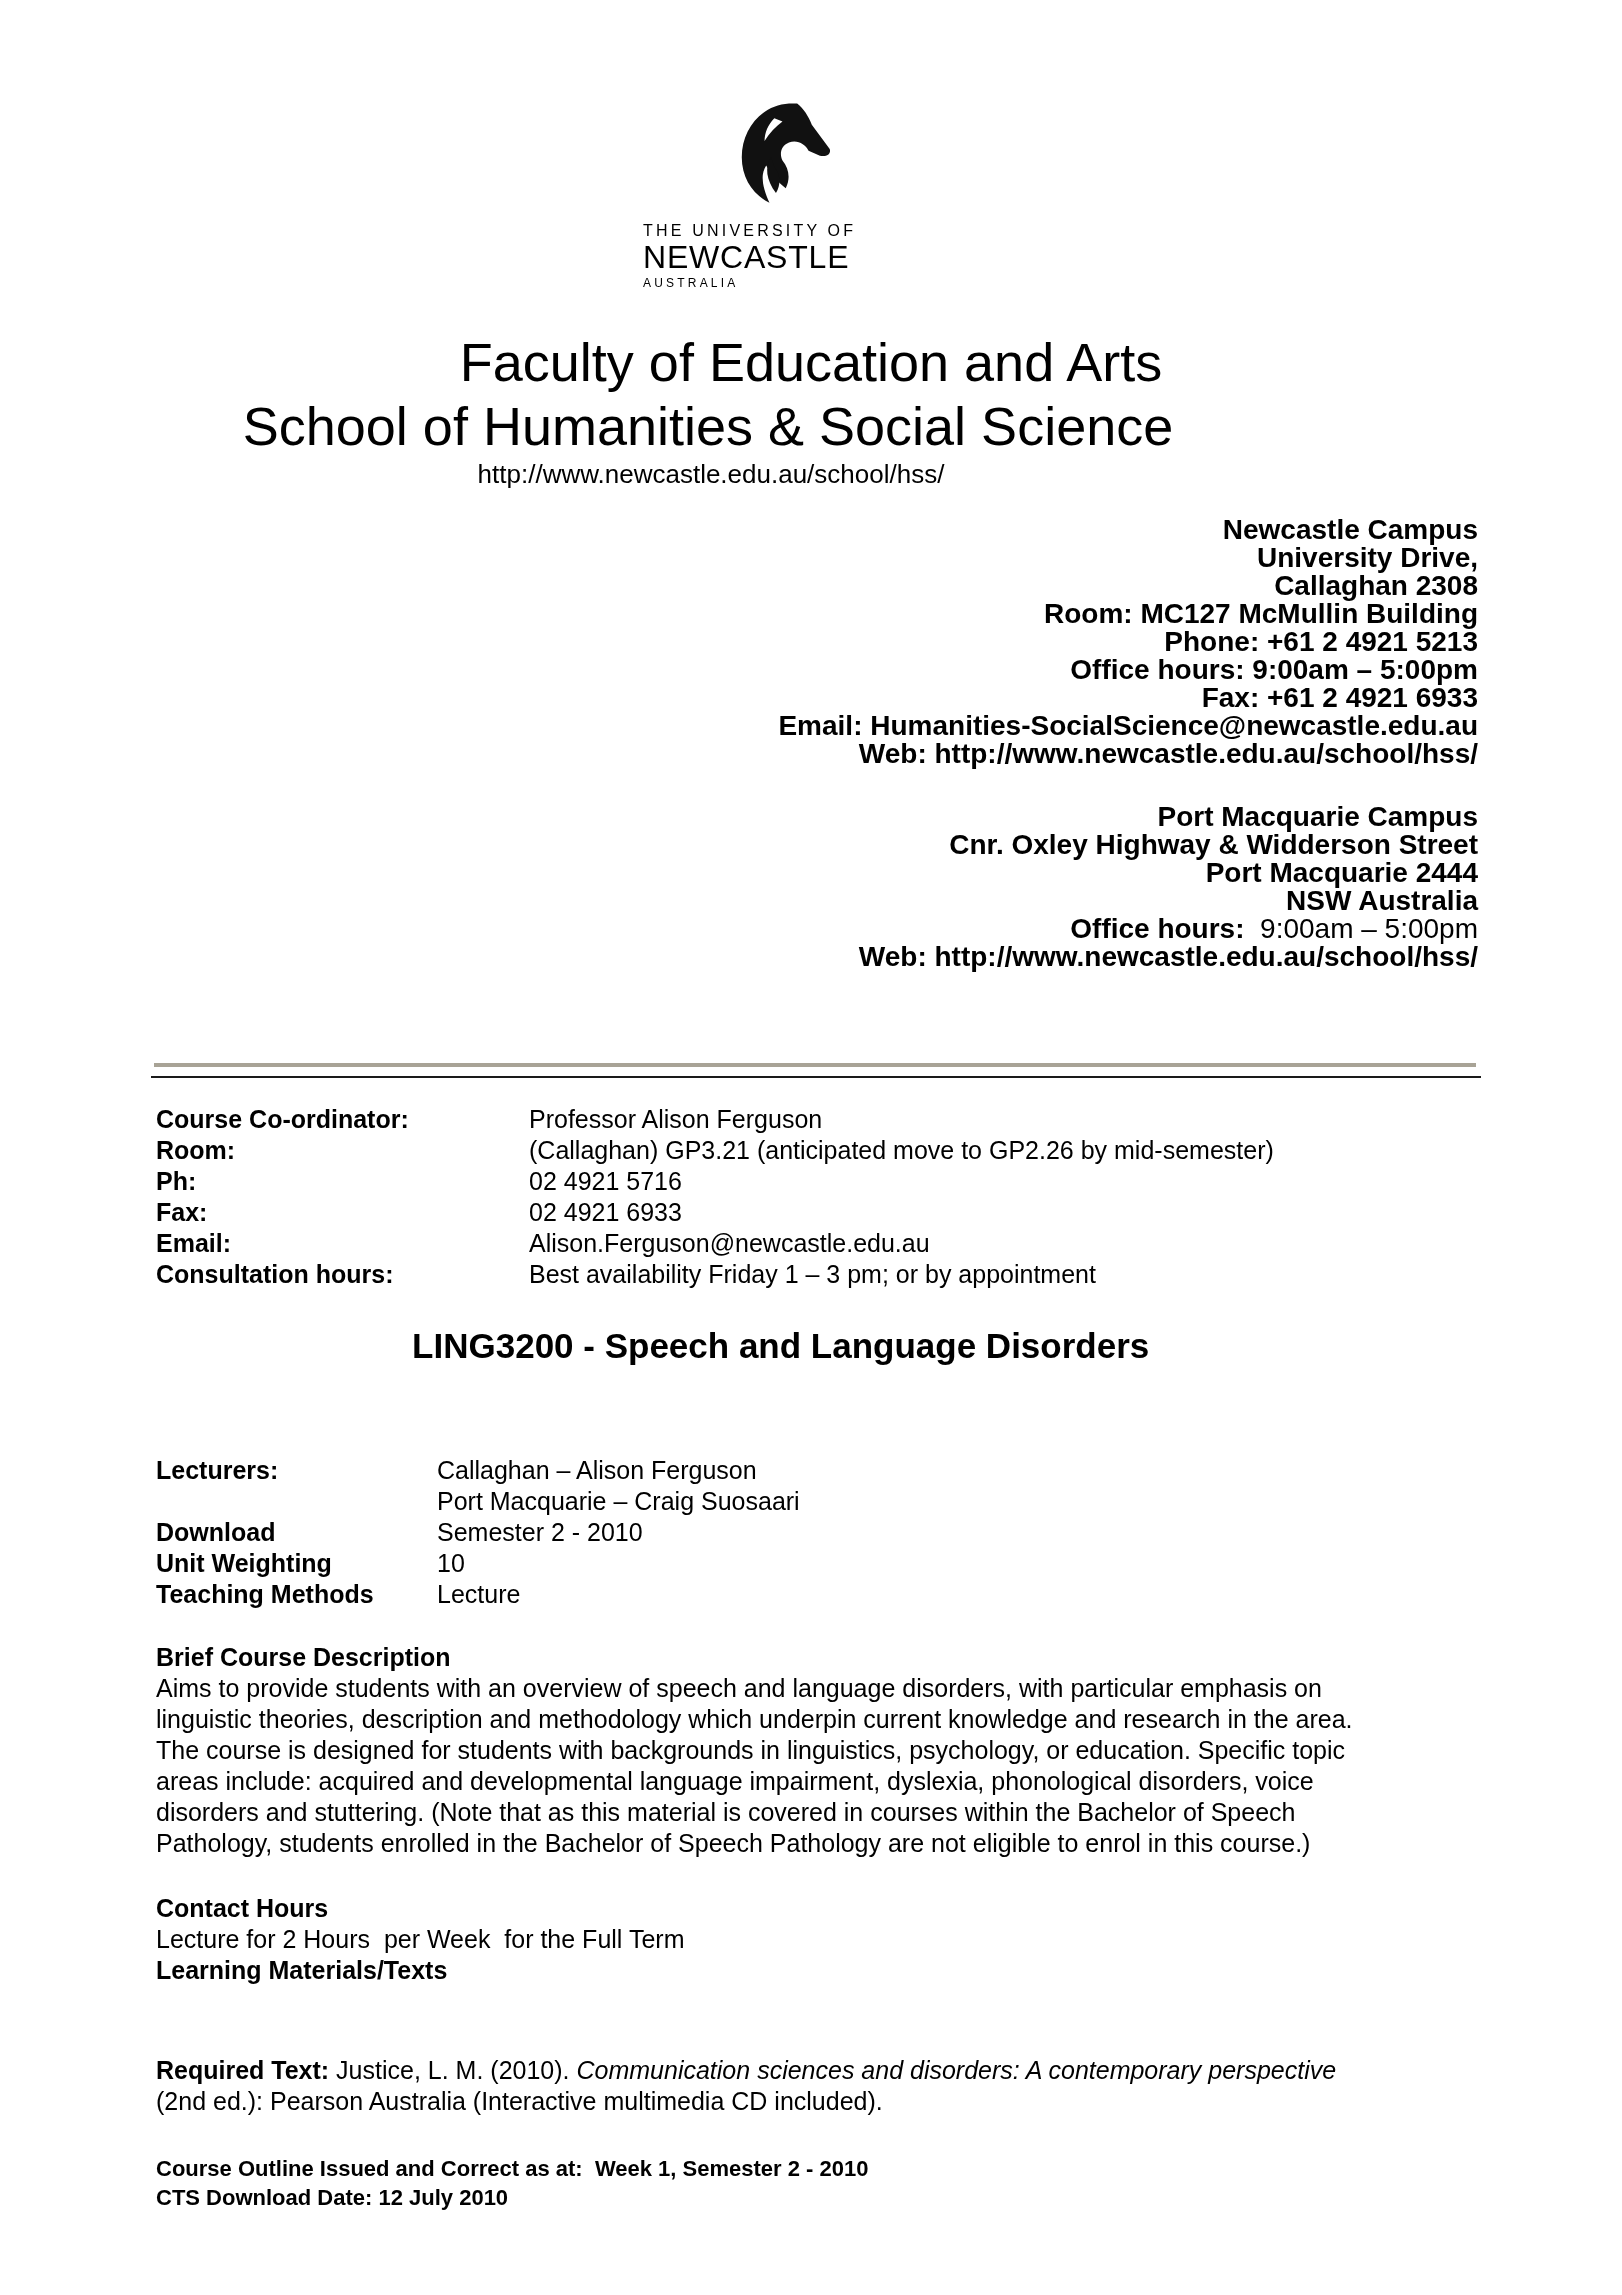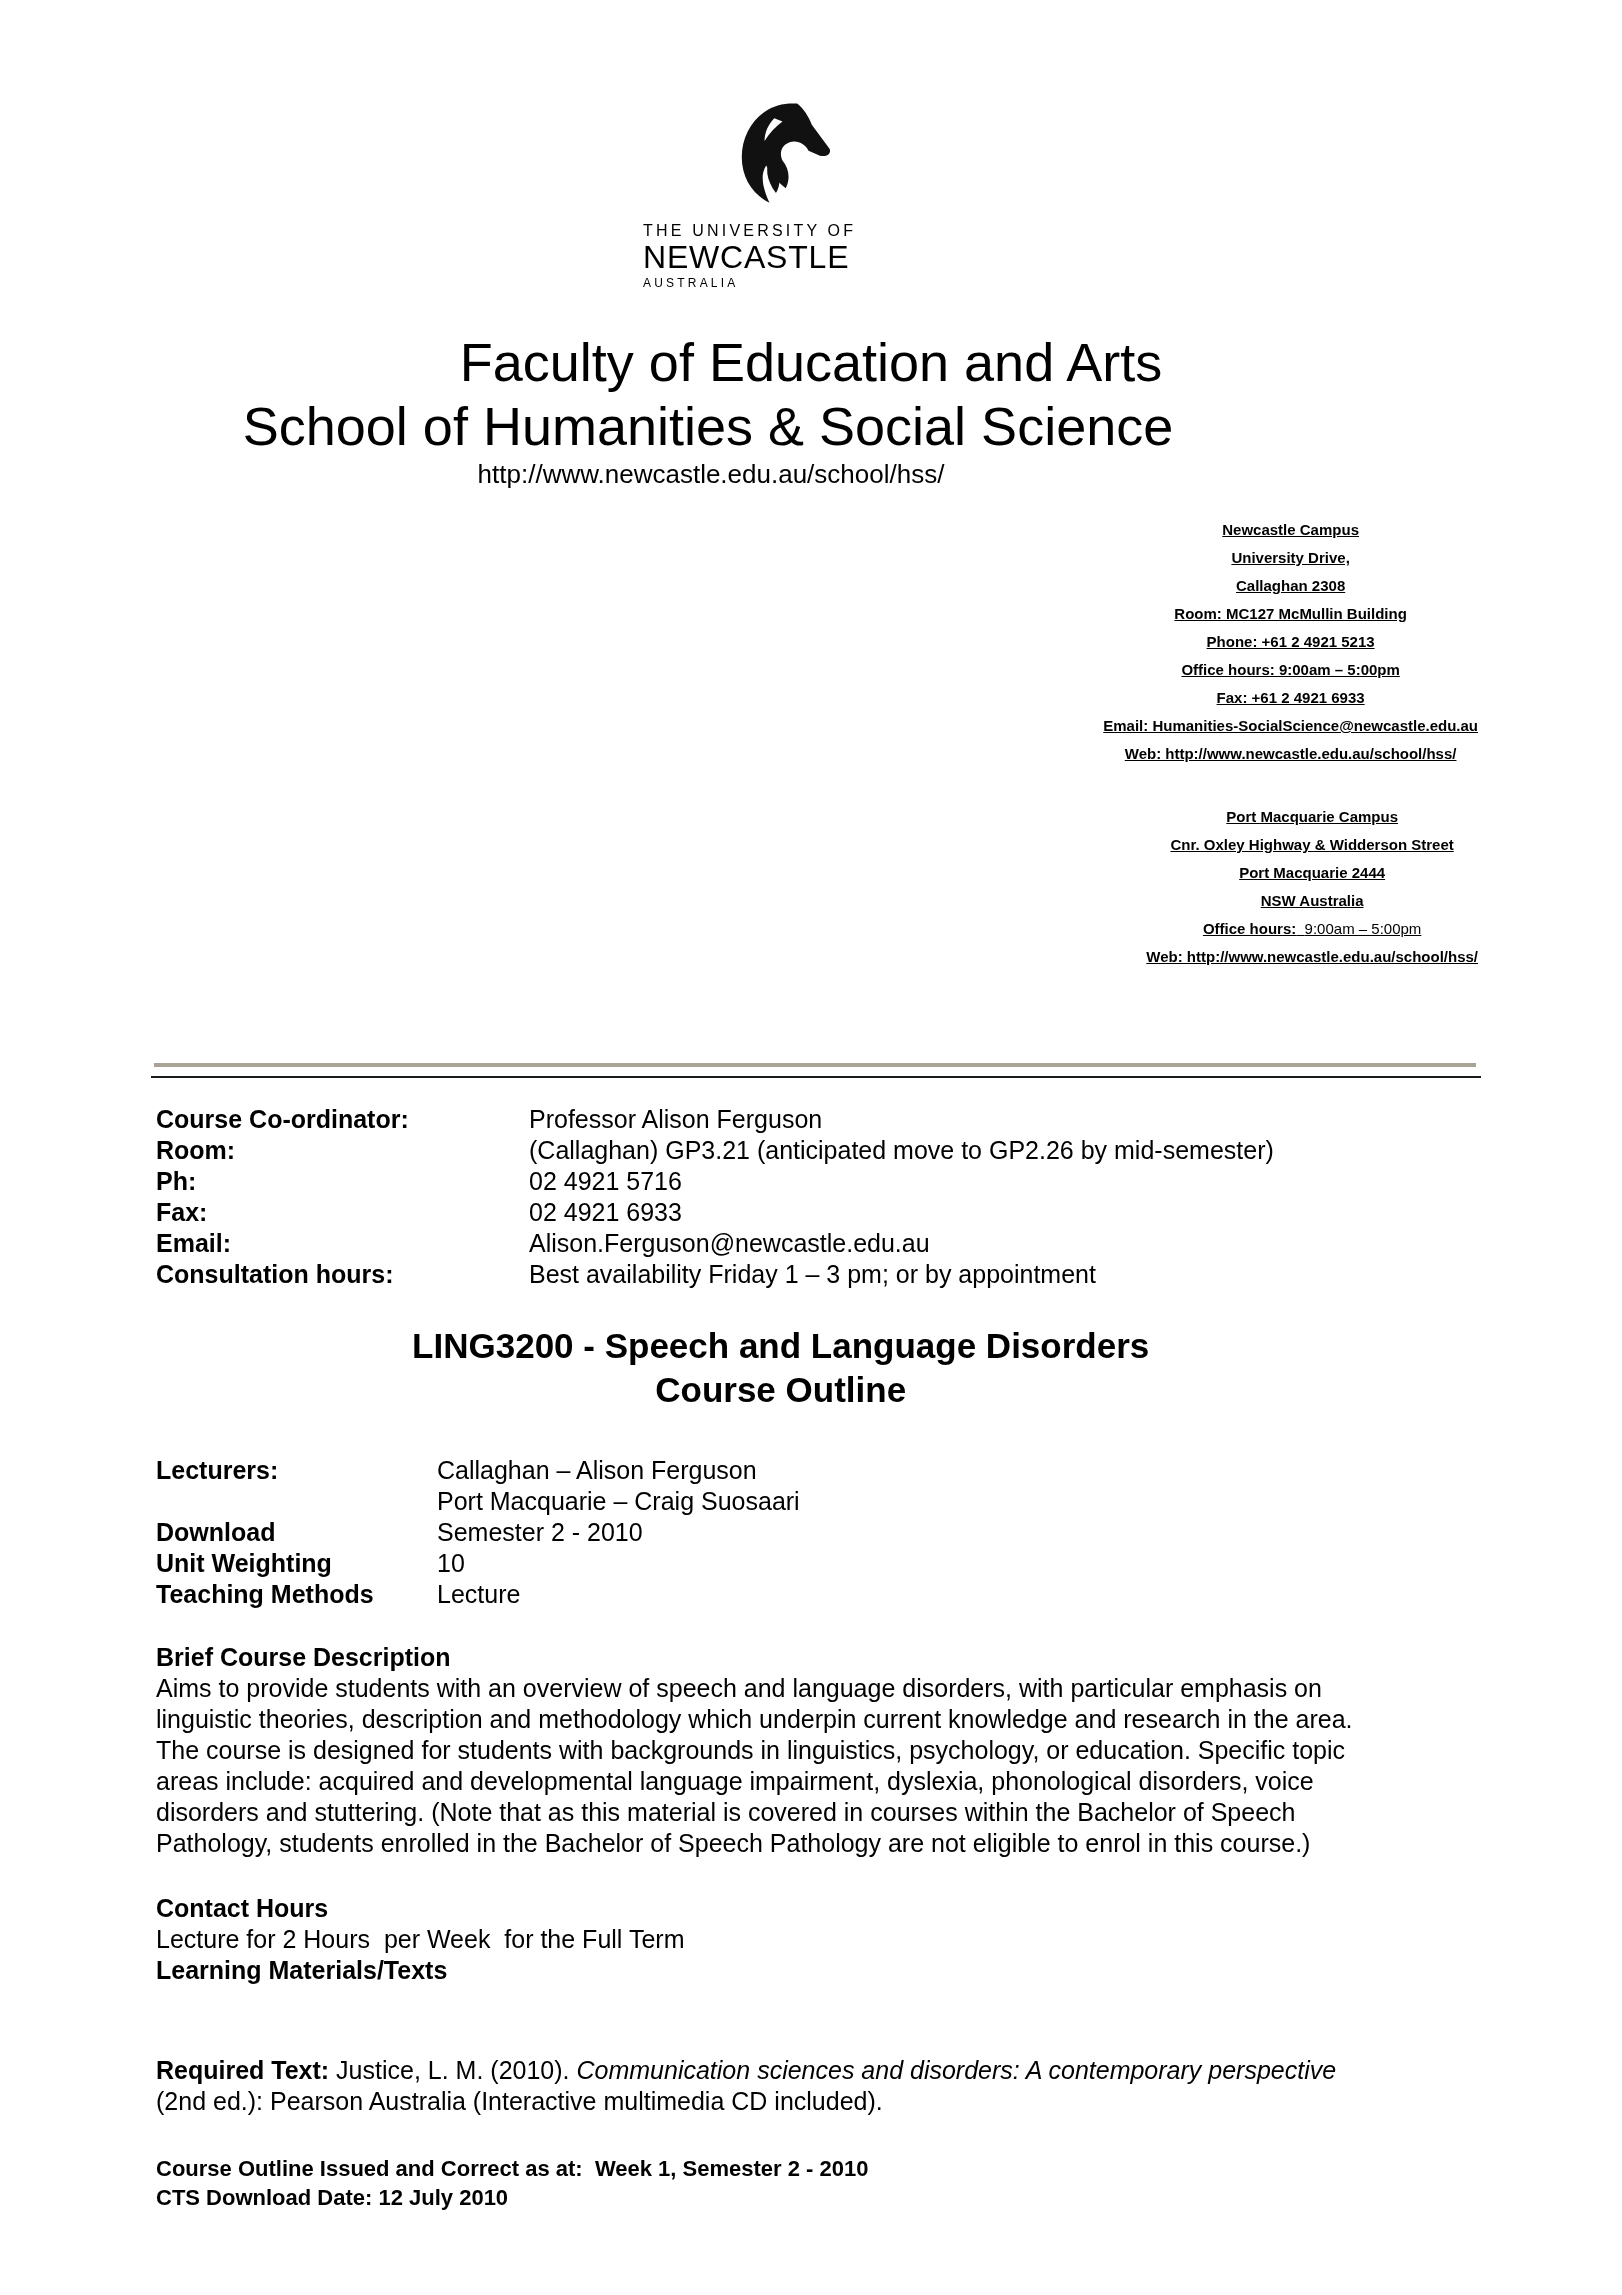--- a/index.html
+++ b/index.html
@@ -11,21 +11,21 @@
   .logo svg { display: block; margin: 0 auto; }
   .logo-line1 { font-size: 16px; letter-spacing: 3.2px; margin-top: 11.4px; }
   .logo-line2 { font-size: 32px; letter-spacing: 0.8px; line-height: 34px; }
   .logo-line3 { font-size: 12px; letter-spacing: 3.2px; margin-top: 1.6px; }
 
   .faculty { position: absolute; left: 0; width: 1622px; text-align: center; }
   .faculty .t1 { position: absolute; top: 331px; width: 1622px; font-size: 54px; }
   .faculty .t2 { position: absolute; top: 395px; width: 1416px; font-size: 54px; }
   .faculty .url { position: absolute; top: 459px; width: 1422px; font-size: 26px; }
 
-  .campus { position: absolute; right: 144px; text-align: center; font-weight: bold; font-size: 15px; line-height: 28px; text-decoration: underline; }
+  .campus { position: absolute; right: 144px; text-align: right; font-weight: bold; font-size: 28px; line-height: 28px; }
   .campus .n { font-weight: normal; }
   .campus-1 { top: 516px; }
   .campus-2 { top: 803px; }
 
   .rule-grey { position: absolute; left: 154px; width: 1322px; top: 1063px; height: 4px; background: #a8a396; }
   .rule-black { position: absolute; left: 151px; width: 1330px; top: 1076px; height: 2.4px; background: #1a1a1a; }
 
   .contact { position: absolute; left: 156px; top: 1104px; font-size: 25px; line-height: 31px; }
   .row { display: flex; }
   .lbl { font-weight: bold; width: 373px; }
@@ -112,21 +112,20 @@
       <span>Alison.Ferguson@newcastle.edu.au</span>
     </div>
   <div class="row">
       <span class="lbl">Consultation hours:</span>
       <span>Best availability Friday 1 – 3 pm; or by appointment</span>
     </div>
 </div>
 
 <div class="course-title">
   <div>LING3200 - Speech and Language Disorders</div>
-  <div>Course Outline</div>
 </div>
 
 <div class="meta">
   <div class="row">
       <span class="lbl2">Lecturers:</span>
       <span>Callaghan – Alison Ferguson</span>
     </div>
   <div class="row">
       <span class="lbl2"></span>
       <span>Port Macquarie – Craig Suosaari</span>

